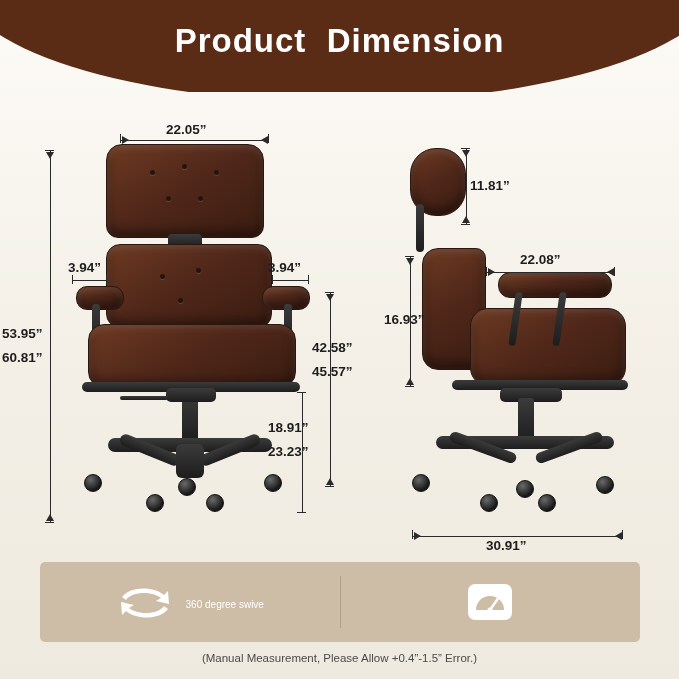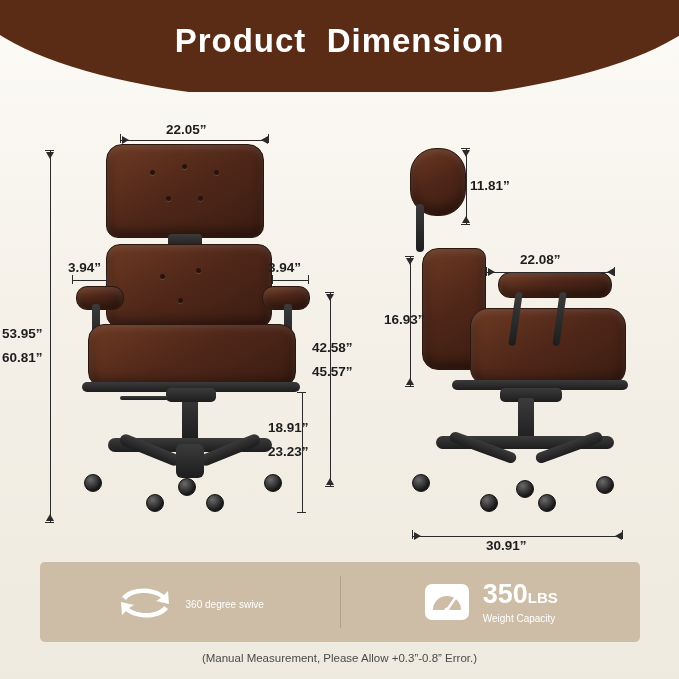--- a/index.html
+++ b/index.html
@@ -286,21 +286,17 @@
 
     <div class="feature">
       <span class="icon-weight">
         <svg width="48" height="44" viewBox="0 0 48 44">
           <rect x="2" y="4" width="44" height="36" rx="7" fill="#ffffff"></rect>
           <path d="M10 30 A14 14 0 0 1 38 30 Z" fill="#cdbda6"></path>
           <path d="M24 30 L33 17" stroke="#ffffff" stroke-width="2.5" stroke-linecap="round"></path>
           <circle cx="24" cy="30" r="2.6" fill="#ffffff"></circle>
         </svg>
       </span>
-      <span class="feat-text">
-        <span class="feat-big"><span>350</span><span class="unit">LBS</span></span>
-        <span class="feat-sub">Weight Capacity</span>
-      </span>
     </div>
   </div>
 
-  <div class="footnote">(Manual Measurement, Please Allow +0.3”-0.8” Error.)</div>
+  <div class="footnote">(Manual Measurement, Please Allow +0.4”-1.5” Error.)</div>
 </div>
 
 </body></html>

